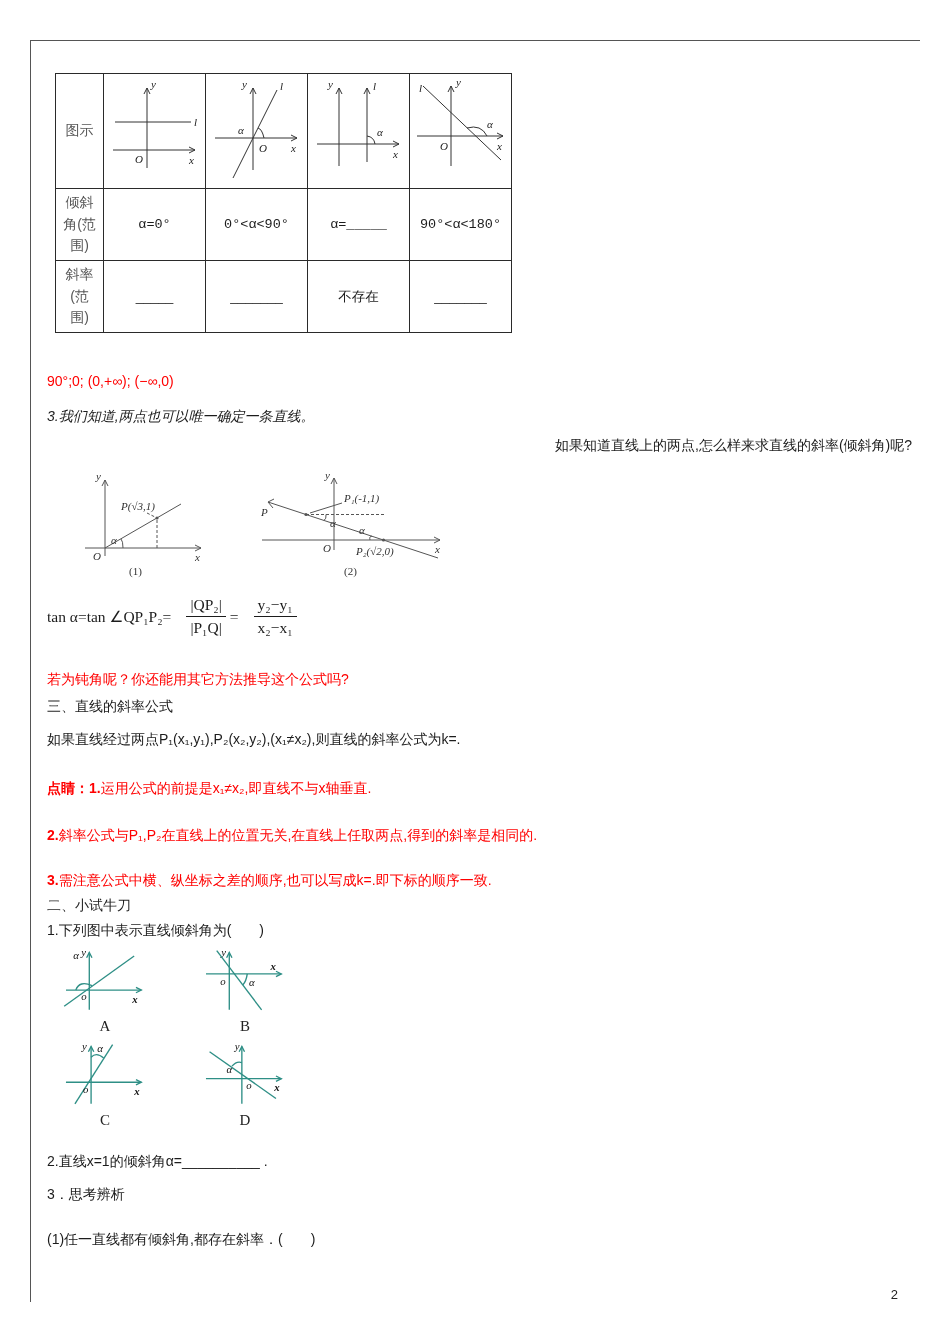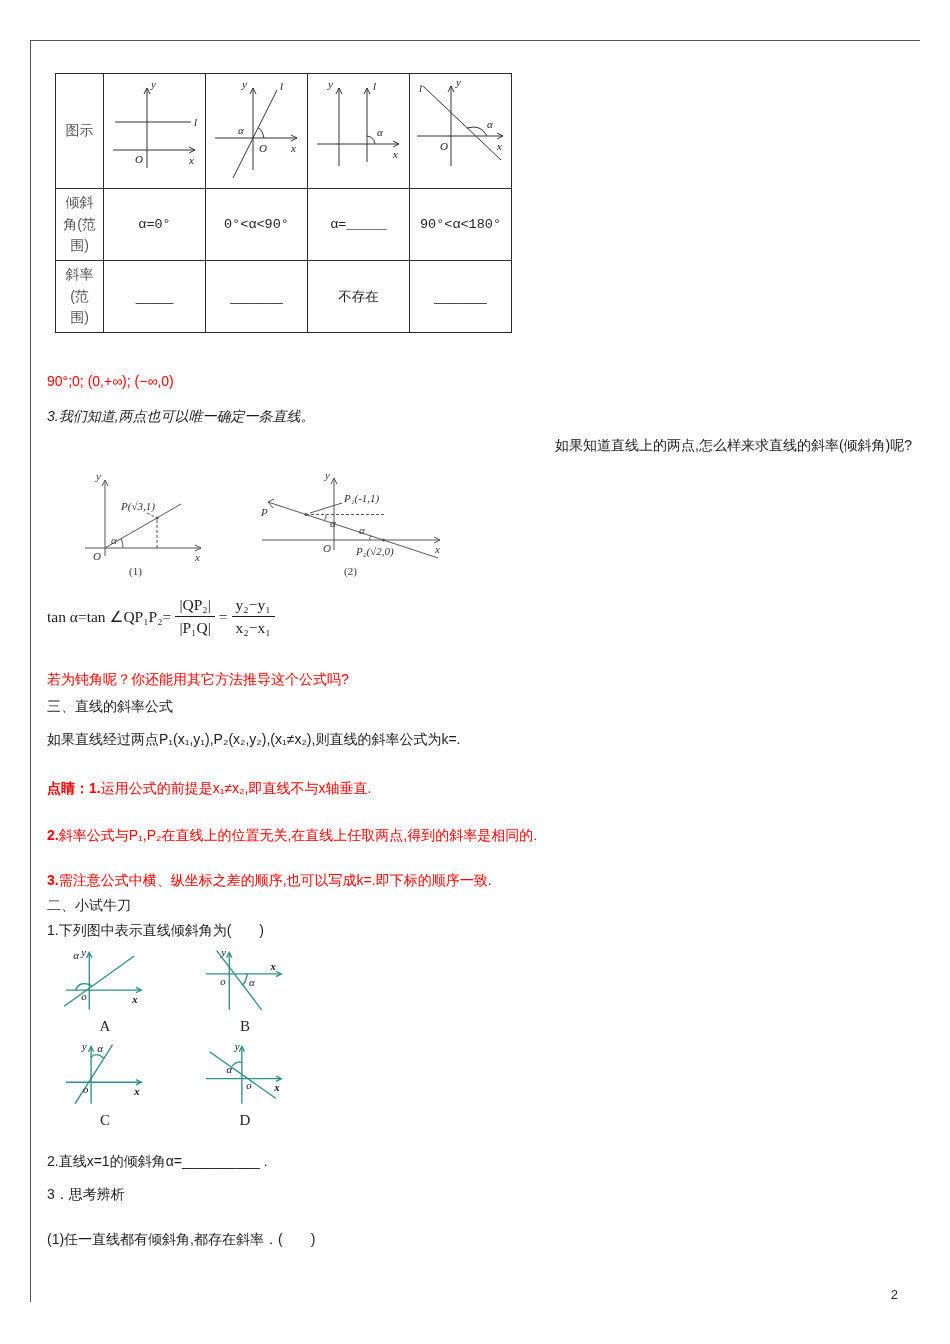--- a/index.html
+++ b/index.html
@@ -38,21 +38,21 @@
   svg.tfig line, svg.tfig path { stroke:#333; }
   svg.tfig text { fill:#222; }
 
   
   .figopt line, .figopt path { stroke:#2e8f86; stroke-width:1.5; fill:none; }
   .figopt text { font-family:"Liberation Serif",serif; font-style:italic; font-size:12px; fill:#111; }
   .figopt .bold { font-weight:700; }
 
   .formula { display:flex; align-items:center; gap:4px; margin-top:18px;
              font-family:"Liberation Serif",serif; font-size:15.5px; }
-  .frac { display:inline-flex; flex-direction:column; align-items:center; }
+  .frac { display:inline-flex; flex-direction:column; align-items:center;margin-left:11px; }
   .frac .num { padding:0 4px 2px; border-bottom:1px solid #1c1c1c; }
   .frac .den { padding:2px 4px 0; }
 
   .tip b { font-weight:700; }
 
   .optrow { display:flex; gap:44px; margin:6px 0 0 10px; }
   .opt { width:96px; display:flex; flex-direction:column; align-items:center; }
   .optlab { font-family:"Liberation Serif",serif; font-size:15px; color:#222; margin-top:1px; }
 
   .pagenum { position:absolute; right:52px; bottom:42px; font-size:13px; color:#222; }

